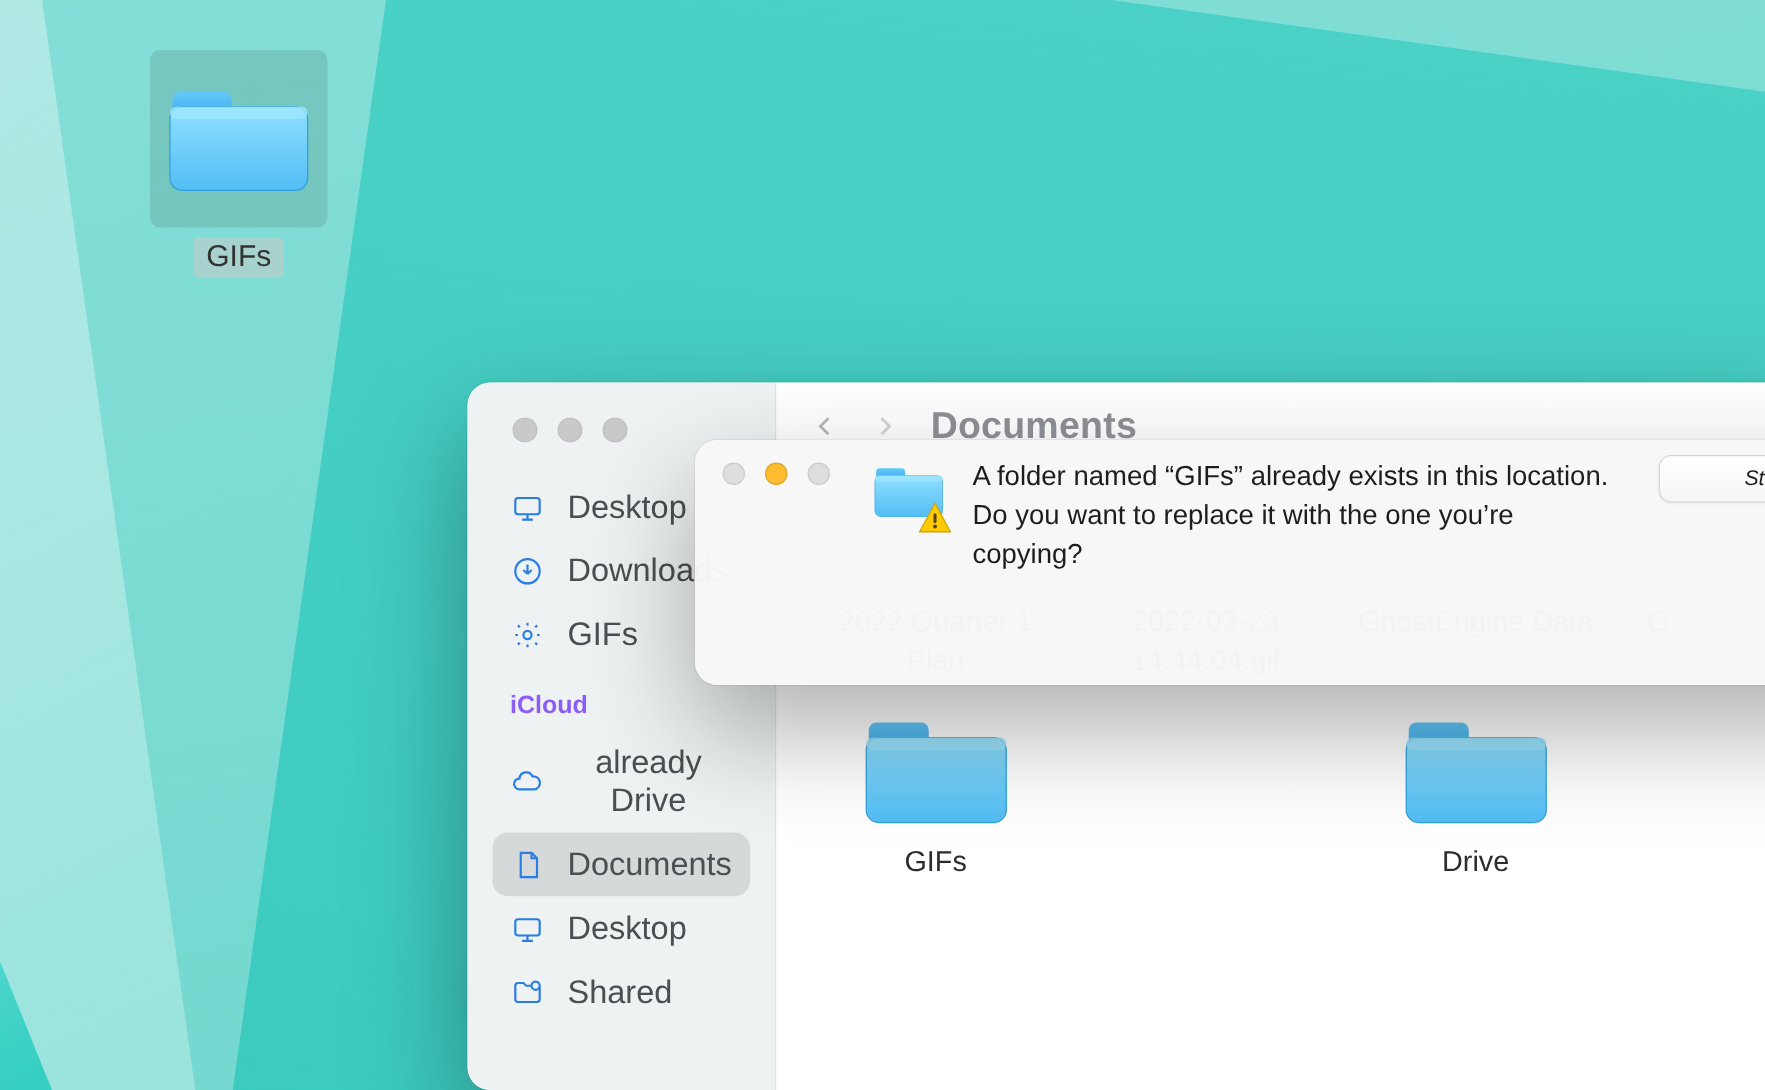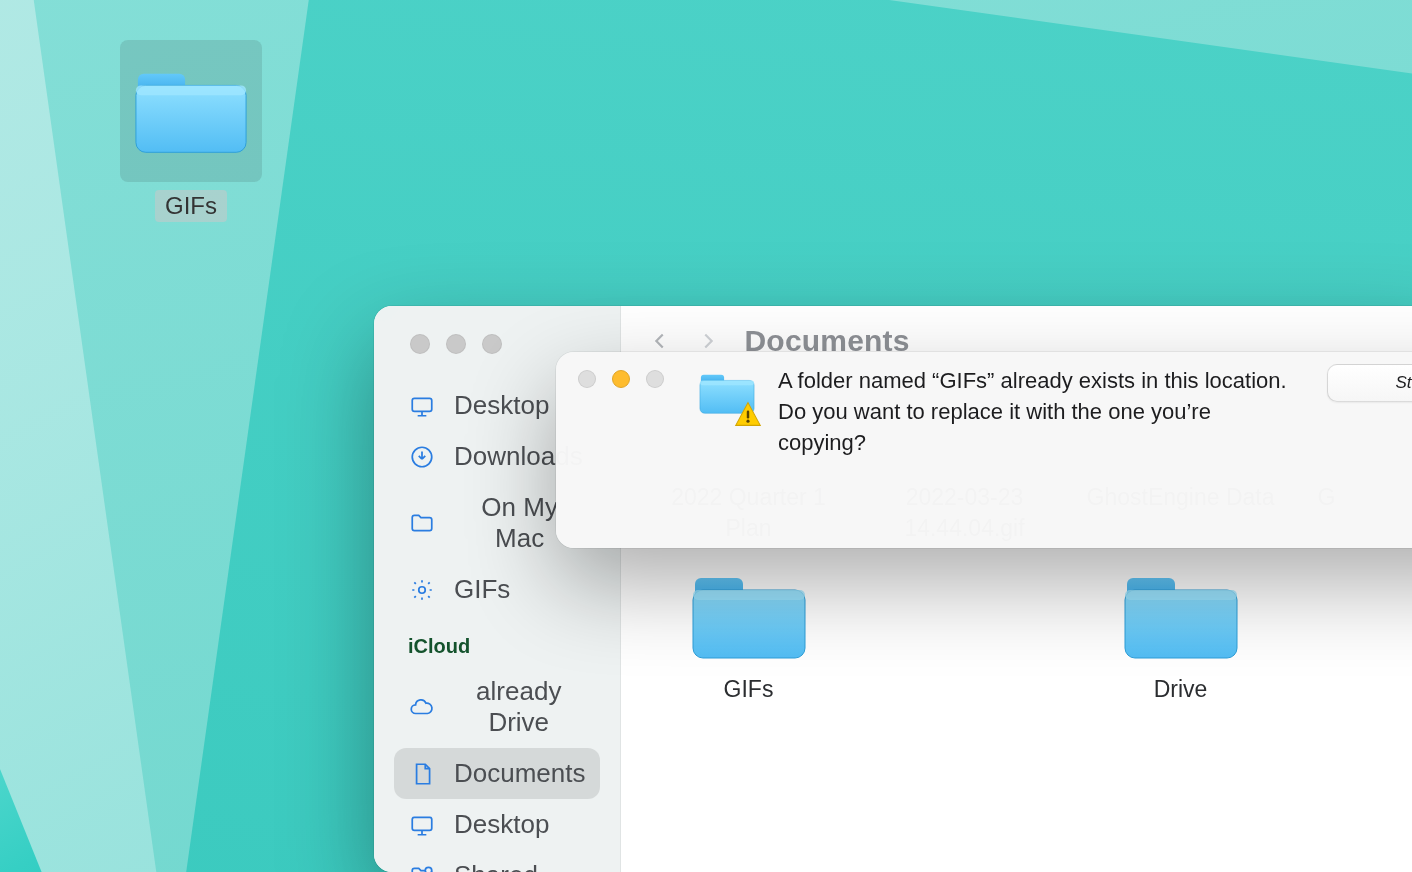--- a/index.html
+++ b/index.html
@@ -85,21 +85,21 @@
     .side-list { padding: 0 20px; }
     .side-item {
       display: flex; align-items: center; gap: 18px;
       padding: 10px 14px; border-radius: 12px;
       font-size: 26px; color: #4b4e52;
       cursor: default;
       text-align: center;
     }
     .side-item.selected { background: rgba(0,0,0,.10); }
     .side-heading {
-      font-size: 20px; color: #14532d; font-weight: 600;
+      font-size: 20px; color: #8b5cf6; font-weight: 600;
       padding: 20px 14px 8px;
     }
     .side-icon { width: 28px; height: 28px; display:flex; align-items:center; justify-content:center; }
     .side-icon svg { width: 26px; height: 26px; }
 
     .content {
       flex: 1; background: #fff; position: relative;
     }
     .toolbar {
       height: 70px; display: flex; align-items: center; gap: 26px;
@@ -240,28 +240,20 @@
           <svg viewBox="0 0 24 24" fill="none" stroke="#2a7de1" stroke-width="1.6">
               <circle cx="12" cy="12" r="9"></circle>
               <path d="M12 7v7m0 0l-3-3m3 3l3-3"></path>
             </svg>
         </span>
         <span>Downloads</span>
       </div>
       <div class="side-item">
         <span class="side-icon">
           <svg viewBox="0 0 24 24" fill="none" stroke="#2a7de1" stroke-width="1.6">
-              <path d="M3 7a2 2 0 012-2h4l2 2h8a2 2 0 012 2v8a2 2 0 01-2 2H5a2 2 0 01-2-2V7z"></path>
-            </svg>
-        </span>
-        <span>On My Mac</span>
-      </div>
-      <div class="side-item">
-        <span class="side-icon">
-          <svg viewBox="0 0 24 24" fill="none" stroke="#2a7de1" stroke-width="1.6">
               <circle cx="12" cy="12" r="3"></circle>
               <path d="M12 3v2M12 19v2M4.9 4.9l1.4 1.4M17.7 17.7l1.4 1.4M3 12h2M19 12h2M4.9 19.1l1.4-1.4M17.7 6.3l1.4-1.4"></path>
             </svg>
         </span>
         <span>GIFs</span>
       </div>
 
       <div class="side-heading">iCloud</div>
 
       <div class="side-item">

